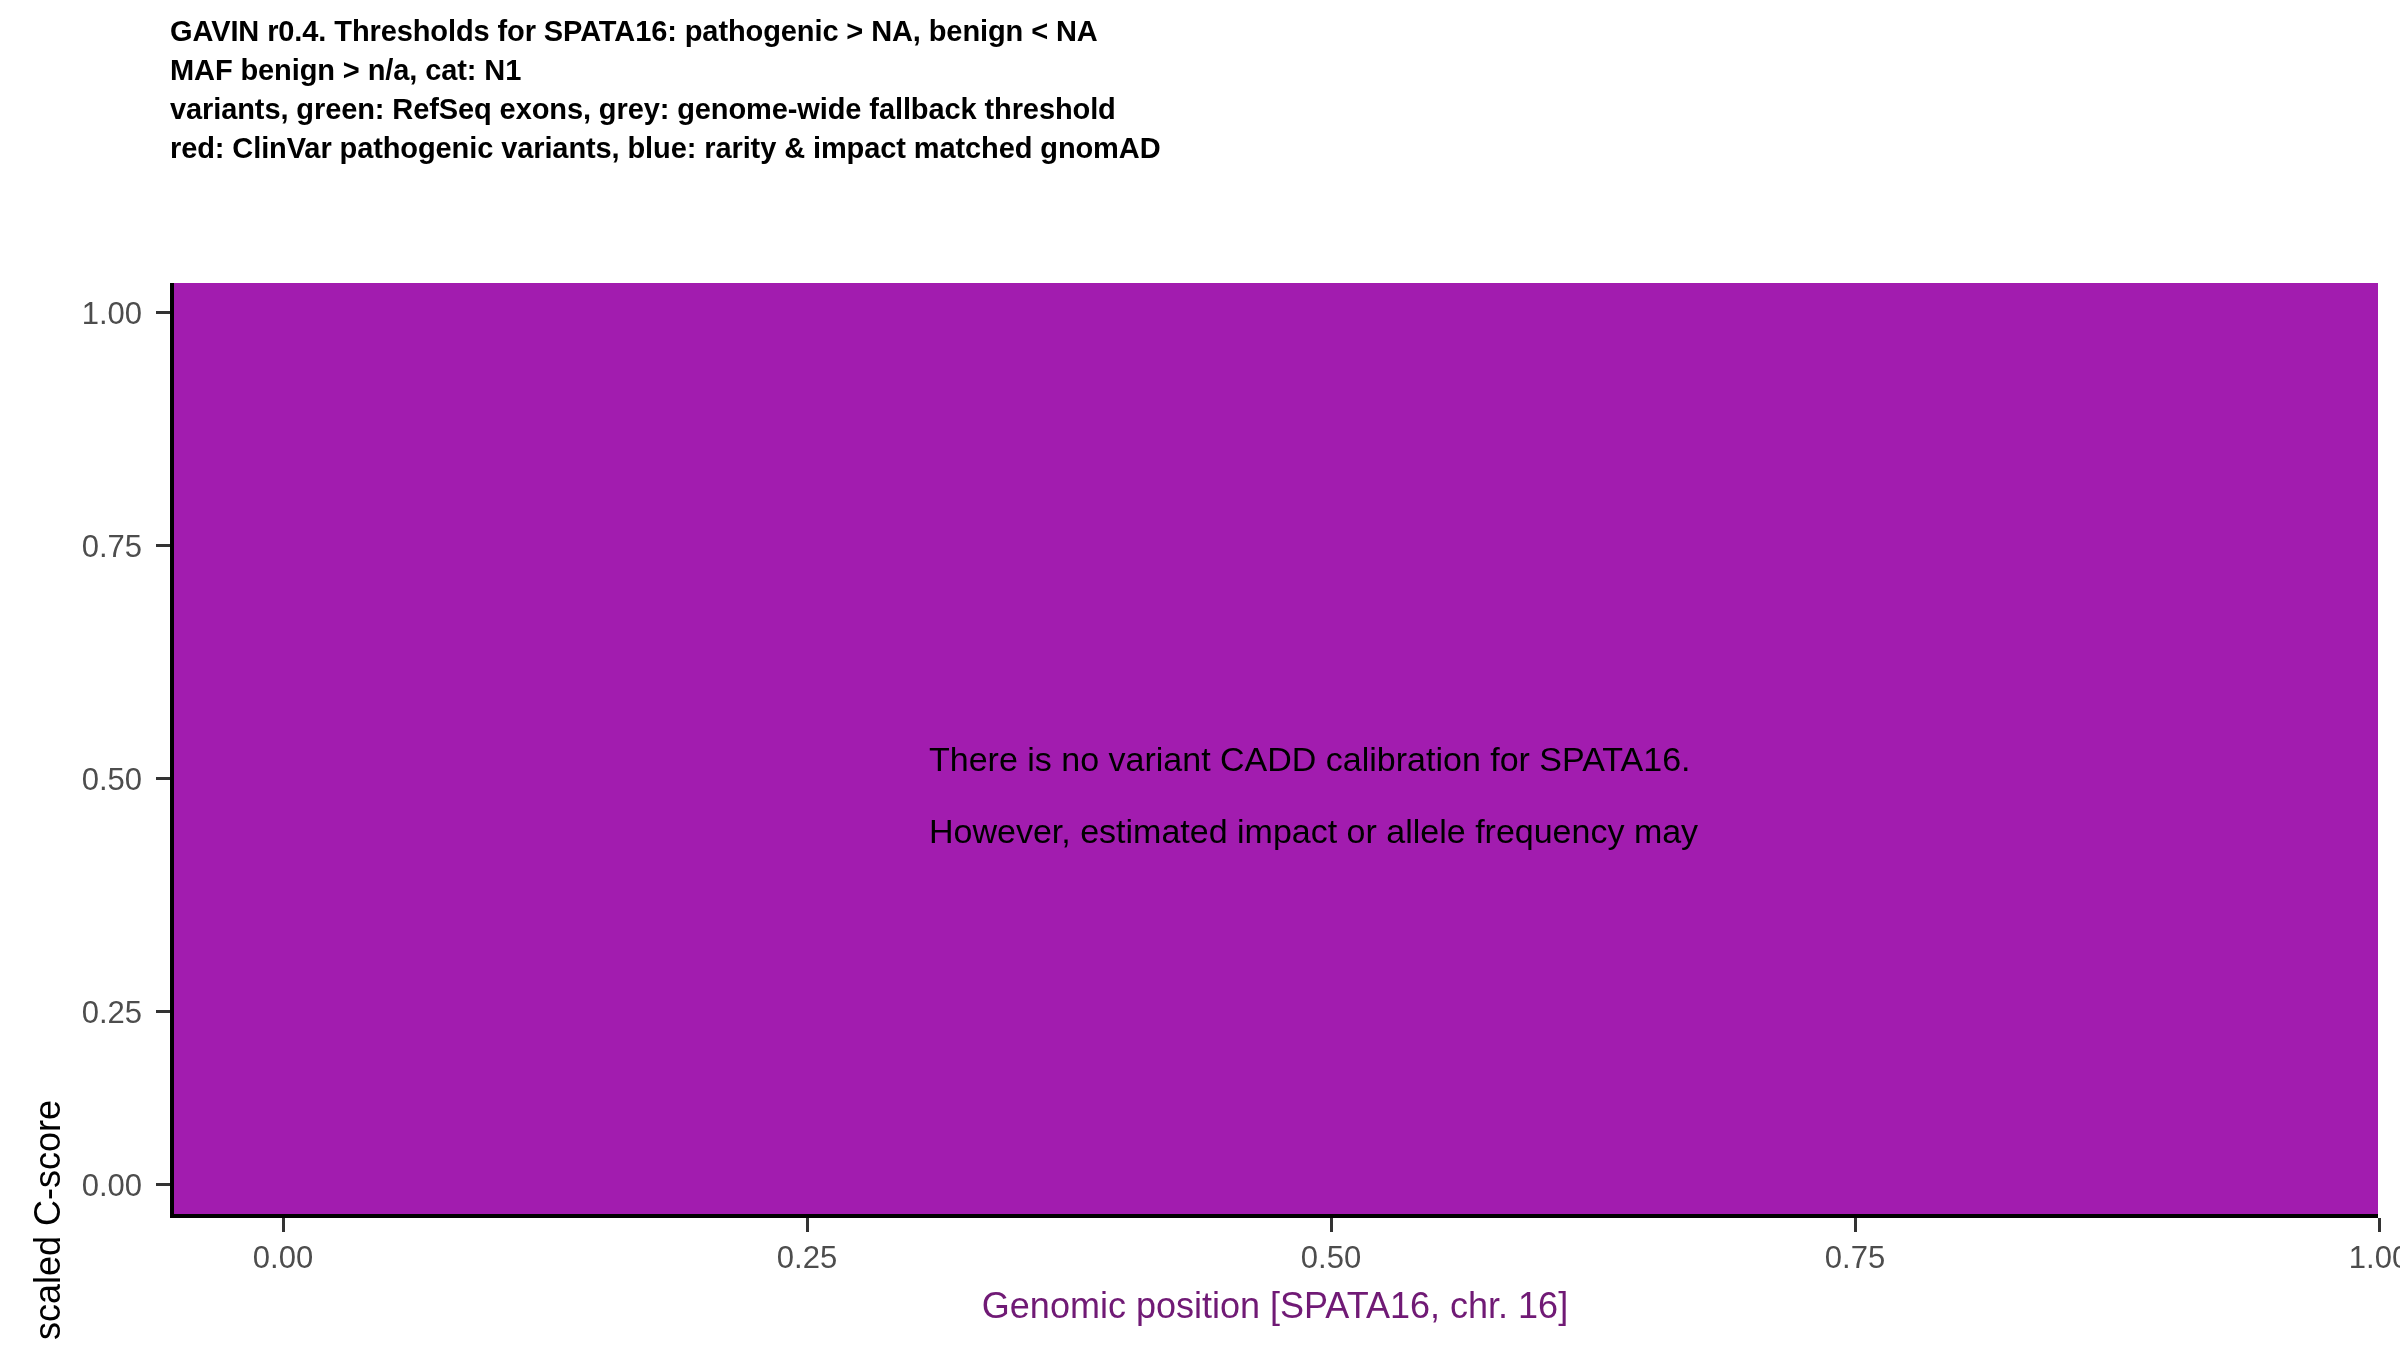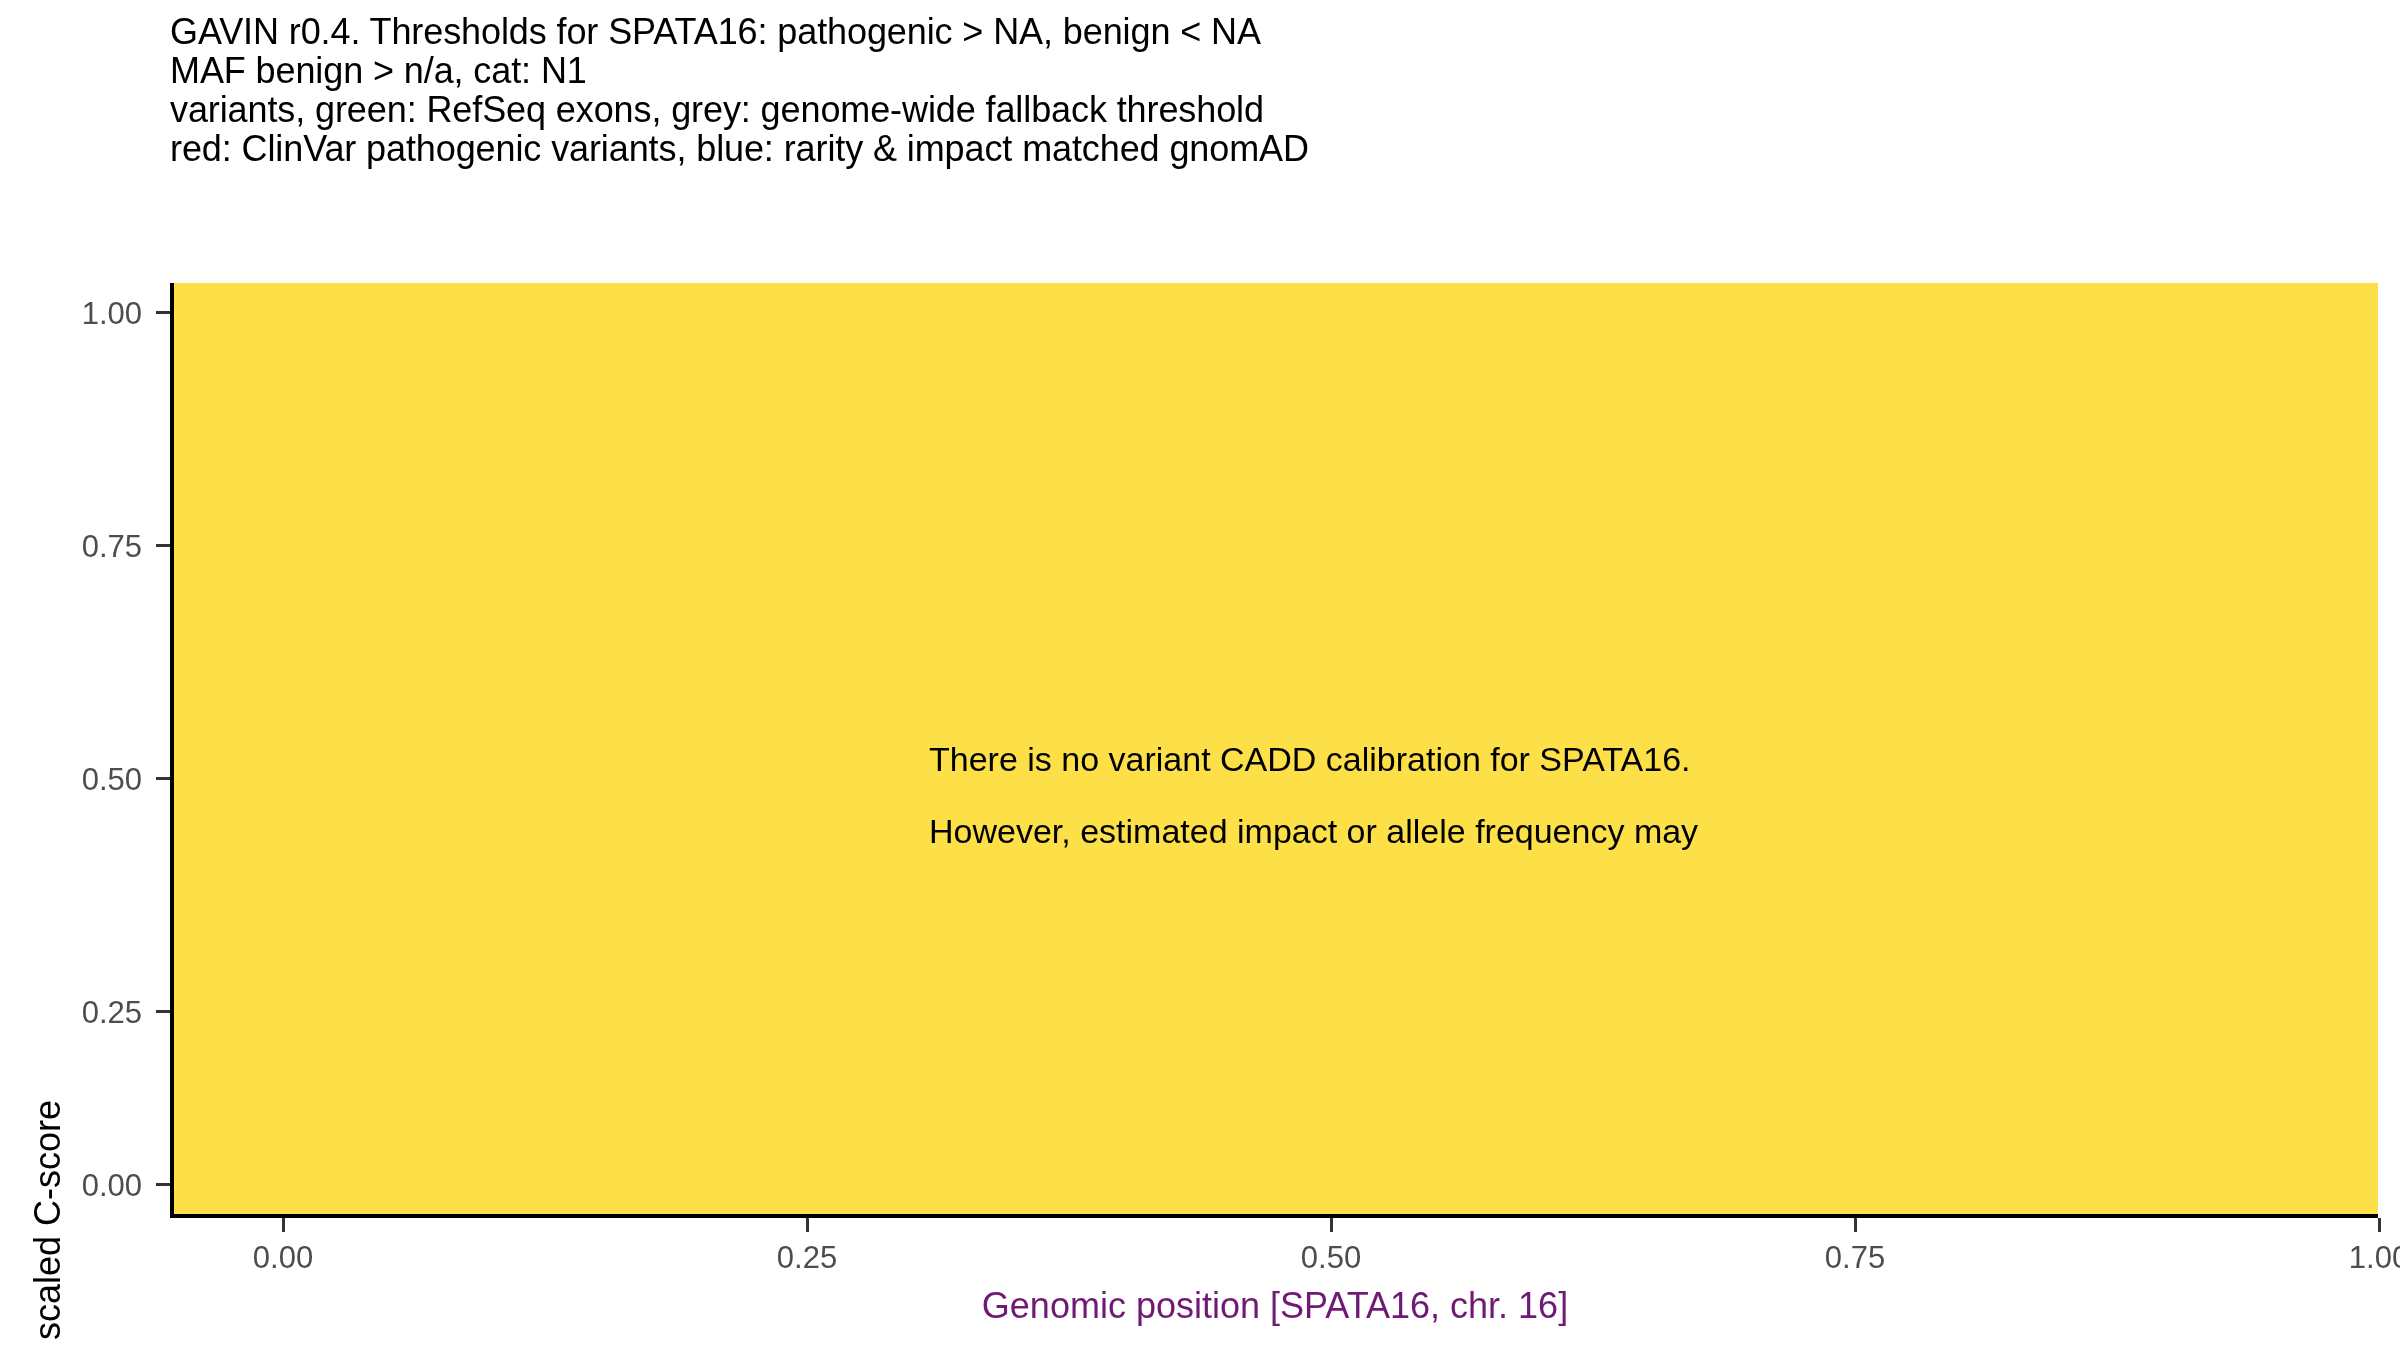--- a/index.html
+++ b/index.html
@@ -19,25 +19,26 @@
 
   
   #plot-title {
     position: absolute;
     left: 170px;
     top: 12px;
     width: 2000px;
   }
   #plot-title .title-line {
     display: block;
-    font-size: 36px;
+    font-size: 29px;
     line-height: 39px;
     color: #000000;
     white-space: pre;
     letter-spacing: -0.1px;
+    font-weight: bold;
   }
 
   
   #y-axis-title {
     position: absolute;
     left: 0px;
     top: 0px;
     width: 1350px;
     height: 64px;
     transform-origin: 0 0;
@@ -67,21 +68,21 @@
     white-space: nowrap;
   }
 
   
   #panel {
     position: absolute;
     left: 172px;
     top: 283px;
     width: 2206px;
     height: 932px;
-    background: #fde047;
+    background: #a21caf;
   }
 
   #y-axis-line {
     position: absolute;
     left: 170px;
     top: 283px;
     width: 4px;
     height: 935px;
     background: #000000;
   }

